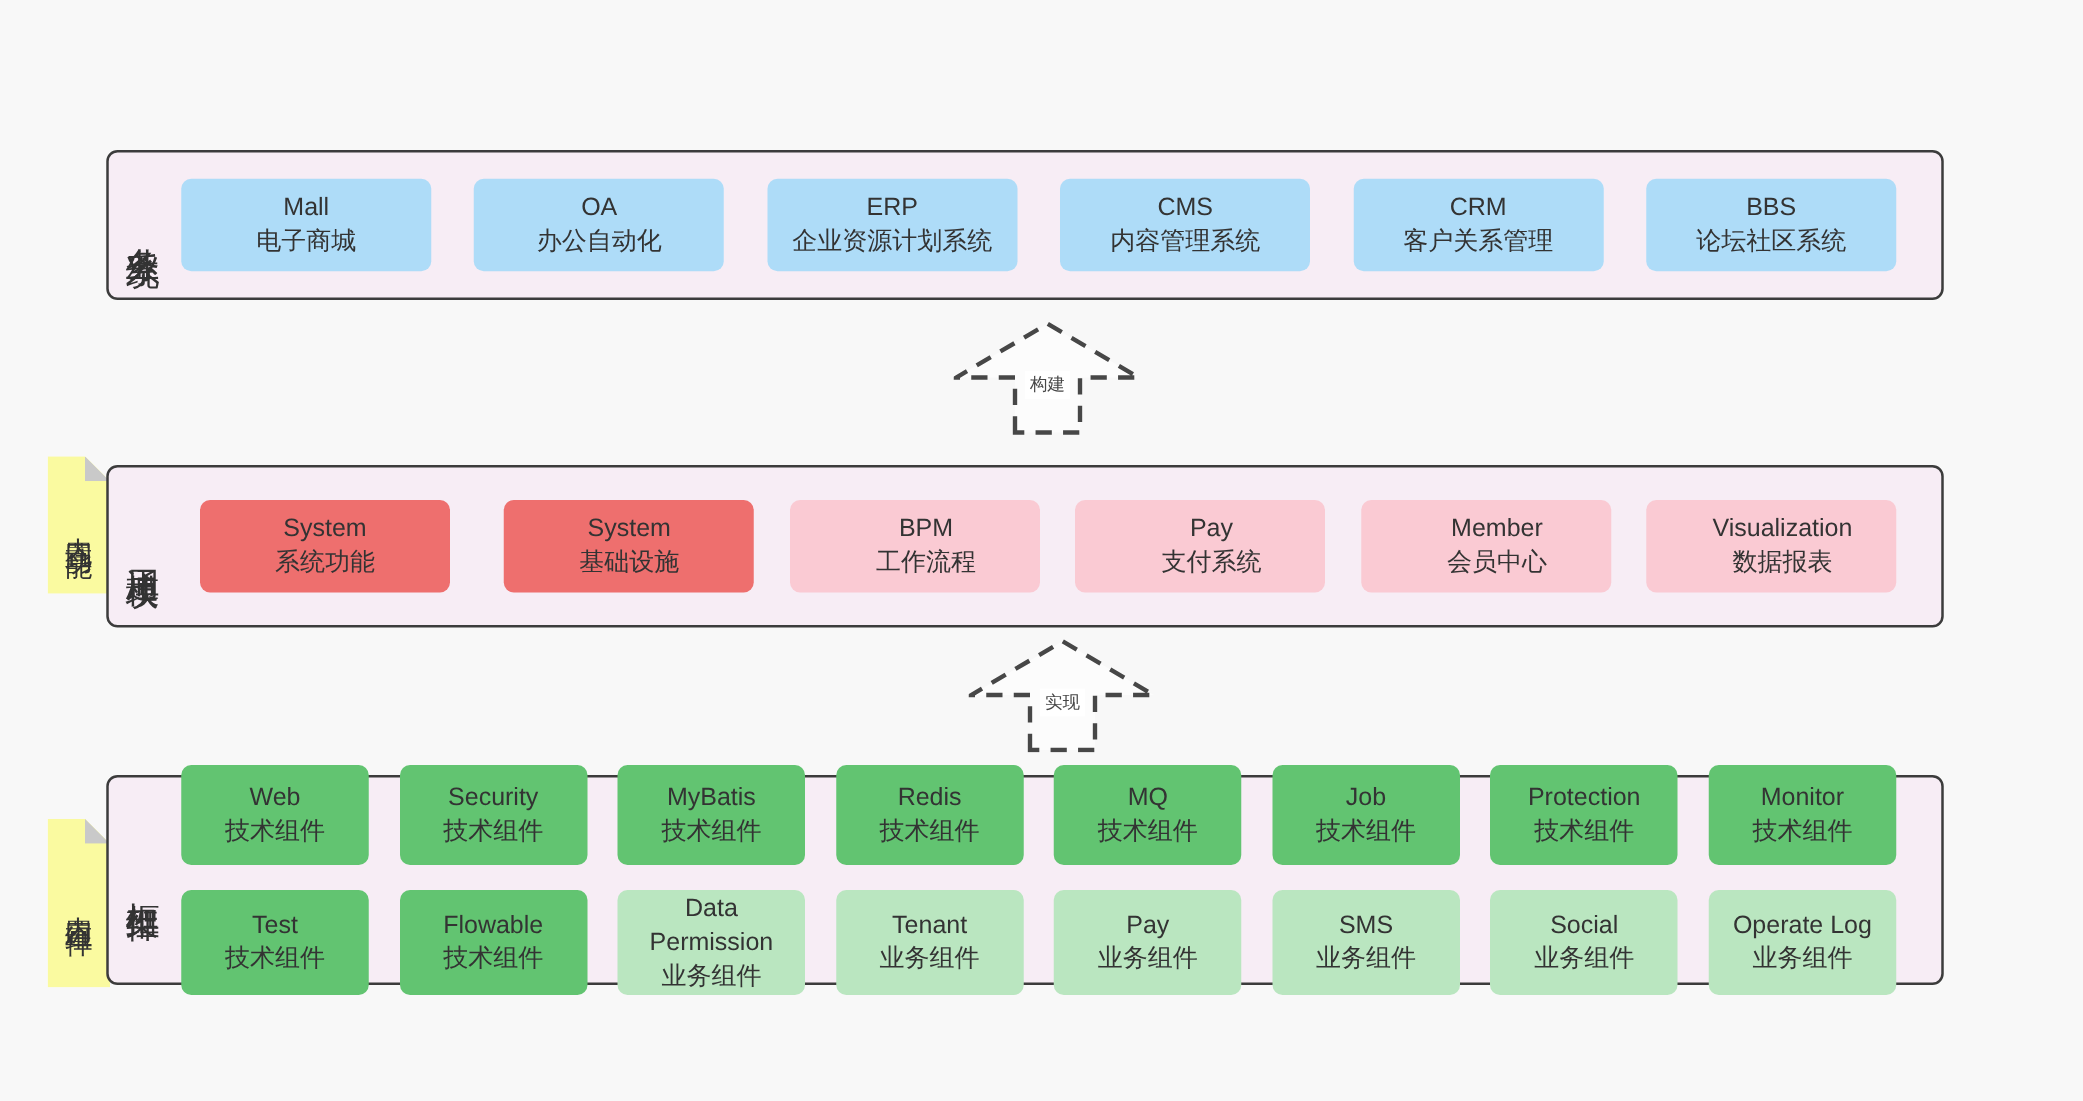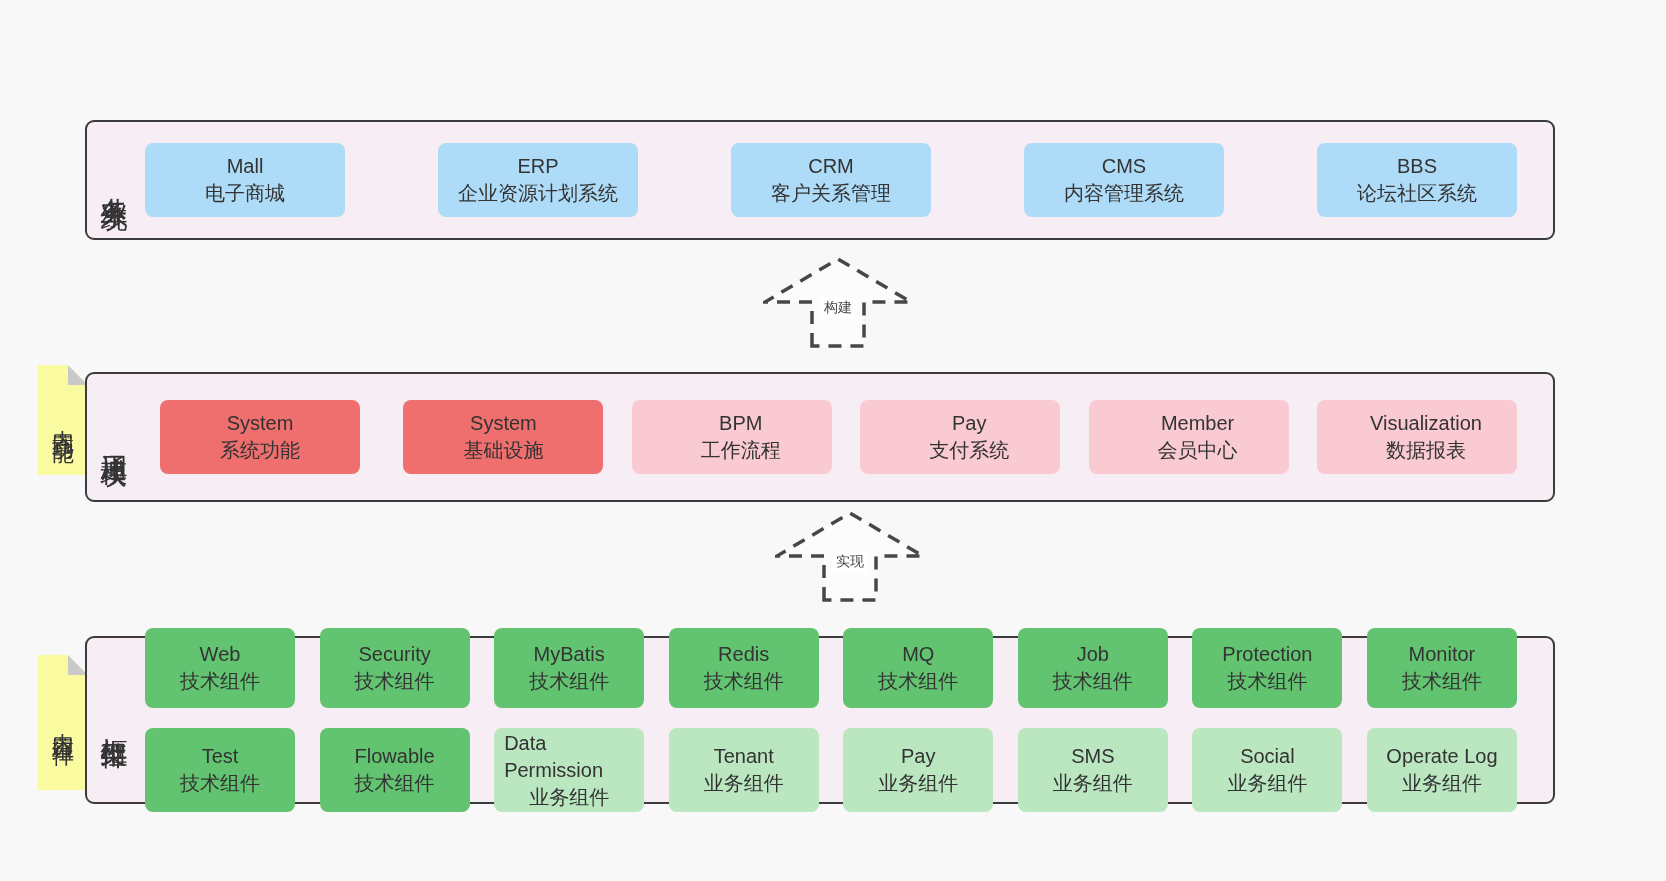--- a/index.html
+++ b/index.html
@@ -34,21 +34,21 @@
     padding:0 36px 0 10px;
   }
   .rows{
     flex:1;display:flex;flex-direction:column;justify-content:center;
     gap:20px;padding:0 36px 0 10px;
   }
   .rows .boxes{flex:none;padding:0;}
   .node{
     width:200px;height:74px;border-radius:8px;padding:0 10px;
     display:flex;flex-direction:column;justify-content:center;align-items:center;
-    font-size:20px;line-height:1.35;color:var(--text);
+    text-align:center;font-size:20px;line-height:1.35;color:var(--text);
   }
   .node.sm{width:150px;height:80px;}
   .row2 .node.sm{height:84px;}
   .node.blue{background:var(--blue);}
   .node.red{background:var(--red);margin-left:15px;}
   .node.pink{background:var(--pink);padding-left:28px;}
   .node.green{background:var(--green_dark);}
   .node.lightgreen{background:var(--green_light);}
   .sticky{
     position:absolute;left:38px;width:50px;
@@ -68,21 +68,21 @@
   }
   .arrow{position:absolute;width:150px;height:92px;}
   .arrow svg{position:absolute;left:0;top:0;}
   .arrow-label{
     position:absolute;left:50%;top:56%;transform:translate(-50%,-50%);
     background:#ffffff;padding:2px 4px;font-size:14px;color:var(--arrow);
     white-space:nowrap;
   }
   #panel-business{top:120px;height:120px;}
   #panel-modules{top:372px;height:130px;}
-  #panel-components{top:636px;height:168px;}
+  #panel-components{top:620px;height:168px;}
   #arrow-build{left:763px;top:256px;}
   #arrow-implement{left:775px;top:510px;}
   #sticky-features{top:365px;height:110px;}
   #sticky-components{top:655px;height:135px;}
 </style>
 </head>
 <body>
 
 <div class="sticky" id="sticky-features">
   <span class="fold"></span>
@@ -94,30 +94,34 @@
 </div>
 
 <section class="panel" id="panel-business">
   <div class="side-label">业务系统</div>
   <div class="boxes">
     <div class="node blue">
       <div>Mall</div>
       <div>电子商城</div>
     </div>
     <div class="node blue">
+      <div>OA</div>
+      <div>办公自动化</div>
+    </div>
+    <div class="node blue">
       <div>ERP</div>
       <div>企业资源计划系统</div>
     </div>
     <div class="node blue">
+      <div>CMS</div>
+      <div>内容管理系统</div>
+    </div>
+    <div class="node blue">
       <div>CRM</div>
       <div>客户关系管理</div>
-    </div>
-    <div class="node blue">
-      <div>CMS</div>
-      <div>内容管理系统</div>
     </div>
     <div class="node blue">
       <div>BBS</div>
       <div>论坛社区系统</div>
     </div>
   </div>
 </section>
 
 <div class="arrow" id="arrow-build">
   <svg width="150" height="92" viewBox="0 0 150 92">

